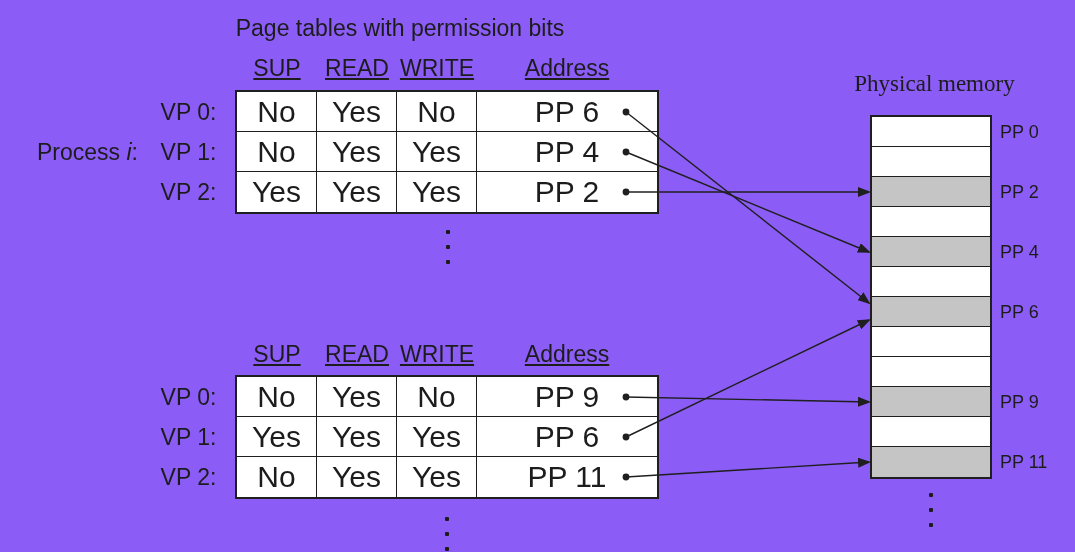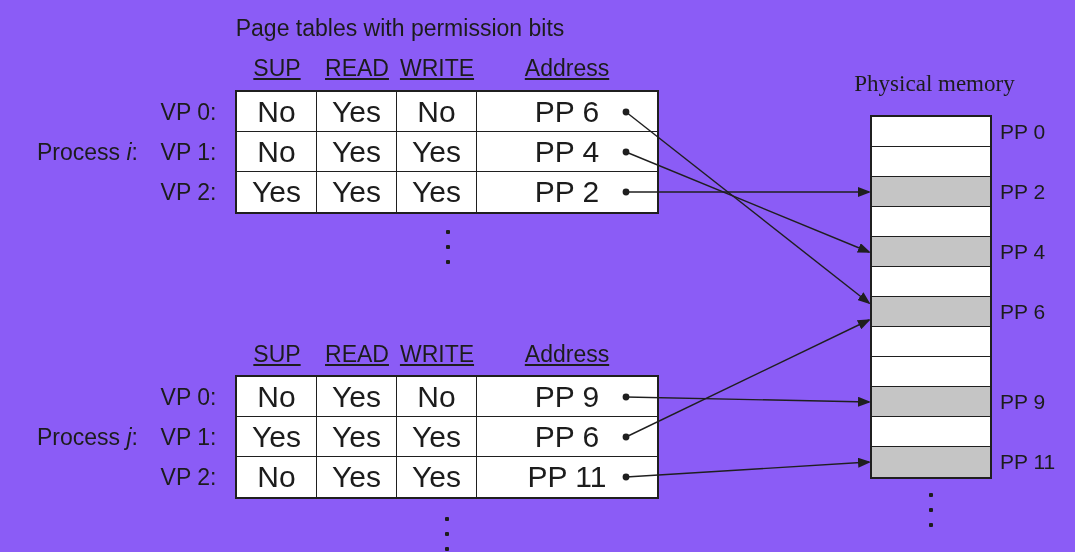--- a/index.html
+++ b/index.html
@@ -20,34 +20,33 @@
     border-right:1.5px solid var(--line);border-bottom:1.5px solid var(--line);box-sizing:border-box;}
   .pt-cell.last-col{border-right:none;}
   .pt-cell.last-row{border-bottom:none;}
   .mem-title{position:absolute;left:827px;top:70px;width:215px;text-align:center;
     font-size:23px;line-height:28px;white-space:nowrap;font-family:Liberation Serif, serif;}
   .mem-stack{position:absolute;left:870px;top:115px;width:122px;box-sizing:border-box;
     border:2px solid var(--line);background:#fff;}
   .mem-block{height:30px;box-sizing:border-box;border-bottom:1.5px solid var(--line);}
   .mem-block.last{border-bottom:none;}
   .mem-block.shaded{background:var(--shaded);}
-  .mem-label{position:absolute;left:1000px;font-size:21px;line-height:28px;white-space:nowrap;}
+  .mem-label{position:absolute;left:1000px;font-size:18px;line-height:28px;white-space:nowrap;}
   .ellipsis{position:absolute;display:flex;flex-direction:column;gap:11px;}
   .ellipsis i{display:block;width:4px;height:4px;background:#1c1c1c;border-radius:1px;}
   svg.arrows{position:absolute;left:0;top:0;pointer-events:none;}
 </style>
 </head>
 <body>
 
 <div class="canvas" id="canvas" style="--line: #1f1f1f; --shaded: #c5c5c5;">
 
   <div class="fig-title">Page tables with permission bits</div>
 
   <div class="process-label" style="top:139px;"><span>Process</span>&nbsp;<i>i</i><span>:</span></div>
-  <div class="process-label" style="top:424px;"><span>Process</span>&nbsp;<i>j</i><span>:</span></div>
 
   <div id="built">
       <div class="col-headers" style="left:237px;top:55px;">
         <span class="hdr" style="width:80px;">SUP</span>
         <span class="hdr" style="width:80px;">READ</span>
         <span class="hdr" style="width:80px;">WRITE</span>
         <span class="hdr" style="width:180px;">Address</span>
       </div>
       <div class="vp-label" style="left:150px;top:92px;">VP 0:</div>
       <div class="vp-label" style="left:150px;top:132px;">VP 1:</div>

